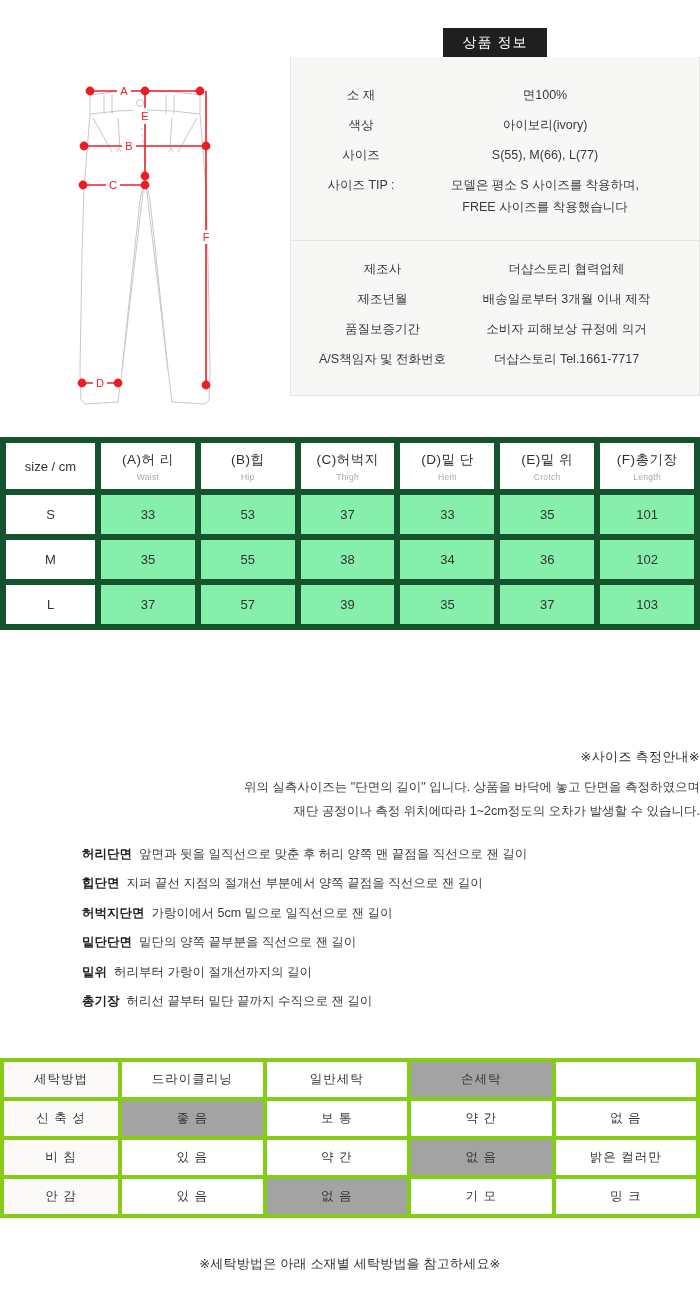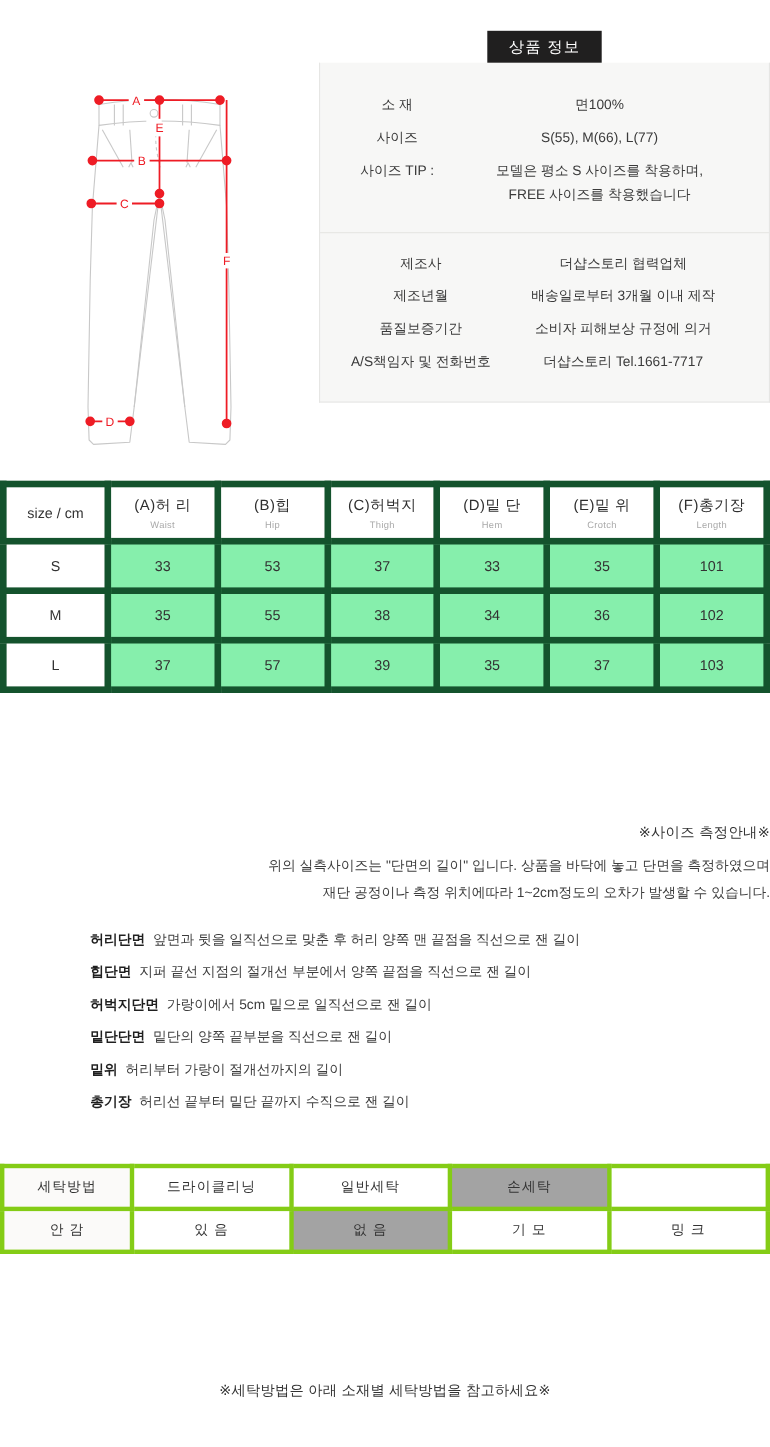--- a/index.html
+++ b/index.html
@@ -194,20 +194,24 @@
     <div class="section-title-tab">상품 정보</div>
 
     <div class="info-panel">
       <table class="spec-table">
         <tbody>
           <tr>
             <td class="spec-label">소 재</td>
             <td class="spec-value">면100%</td>
           </tr>
           <tr>
+            <td class="spec-label">색상</td>
+            <td class="spec-value">아이보리(ivory)</td>
+          </tr>
+          <tr>
             <td class="spec-label">사이즈</td>
             <td class="spec-value">S(55), M(66), L(77)</td>
           </tr>
           <tr>
             <td class="spec-label">사이즈 TIP :</td>
             <td class="spec-value">
               <span class="sub-line">모델은 평소 S 사이즈를 착용하며,</span>
               <span class="sub-line">FREE 사이즈를 착용했습니다</span>
             </td>
           </tr>
@@ -350,20 +354,34 @@
       </colgroup>
     <tbody>
       <tr>
         <td class="rowhead">세탁방법</td>
         <td>드라이클리닝</td>
         <td>일반세탁</td>
         <td class="hl">손세탁</td>
         <td></td>
       </tr>
       <tr>
+        <td class="rowhead">신 축 성</td>
+        <td class="hl">좋 음</td>
+        <td>보 통</td>
+        <td>약 간</td>
+        <td>없 음</td>
+      </tr>
+      <tr>
+        <td class="rowhead">비  침</td>
+        <td>있 음</td>
+        <td>약 간</td>
+        <td class="hl">없 음</td>
+        <td>밝은 컬러만</td>
+      </tr>
+      <tr>
         <td class="rowhead">안  감</td>
         <td>있 음</td>
         <td class="hl">없 음</td>
         <td>기 모</td>
         <td>밍 크</td>
       </tr>
     </tbody>
   </table>
 </div>
 

